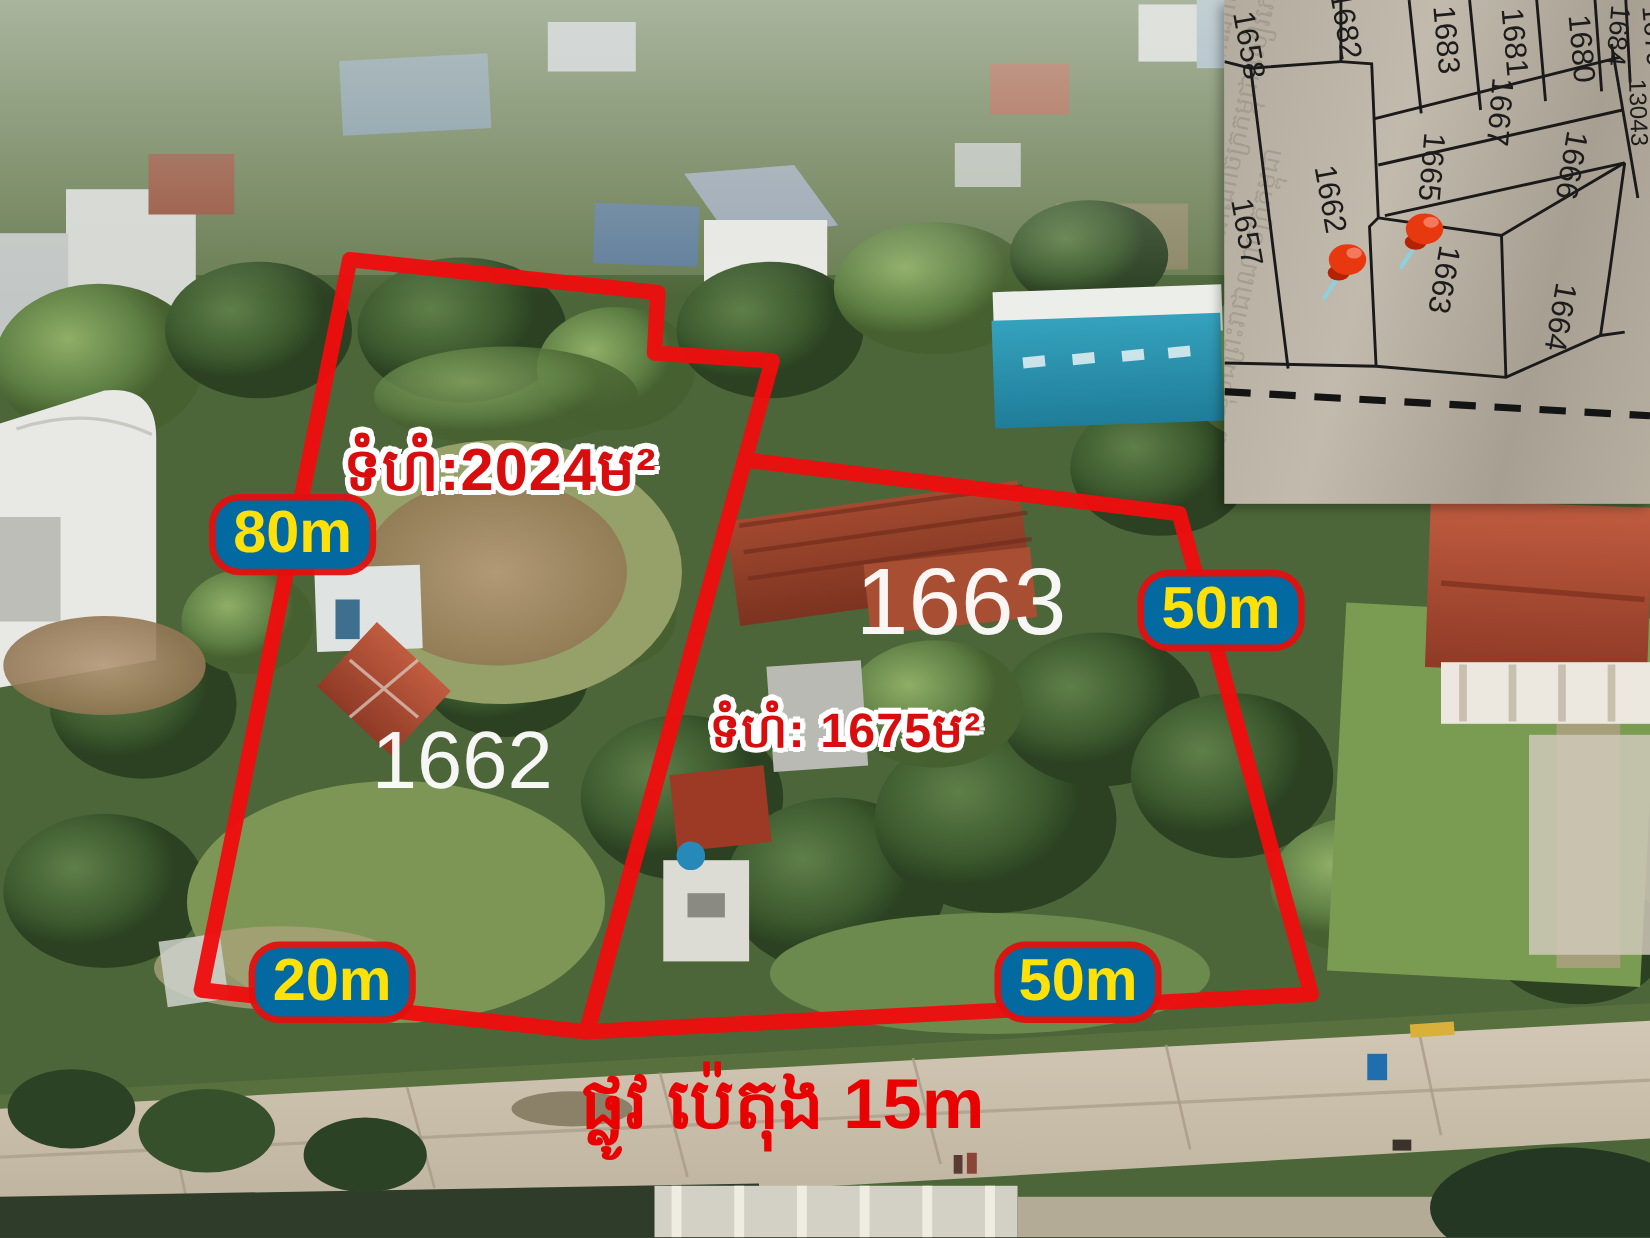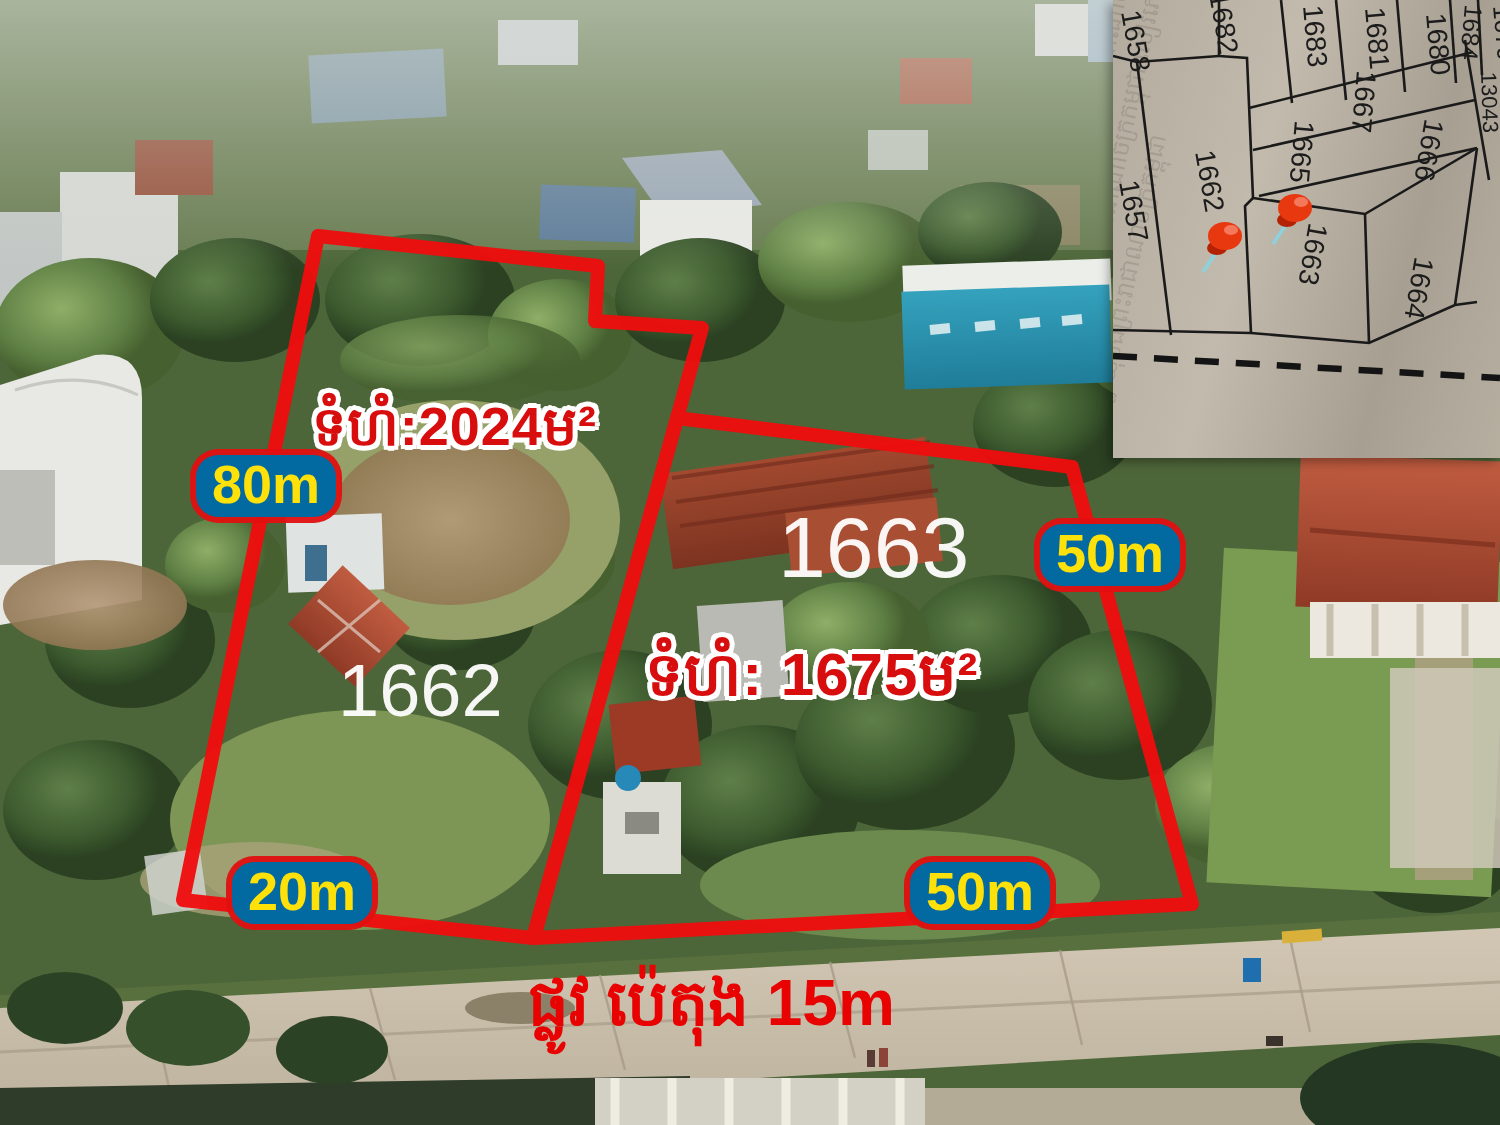--- a/index.html
+++ b/index.html
@@ -6,21 +6,21 @@
   .scene{position:relative;width:1500px;height:1125px;overflow:hidden;
          font-family:"Liberation Sans", sans-serif; background:#4d6639;}
   .scene svg{position:absolute;left:0;top:0;}
   .label{position:absolute;white-space:nowrap;}
   .dim{background:#0369a1;color:#ffe10a;font-weight:bold;font-size:54px;
        padding:1px 16px 4px 16px;border-radius:22px;line-height:1.05;
        box-shadow:0 0 0 6px rgba(224,16,16,.95);}
   .area{color:#d80e0e;font-weight:bold;font-size:54px;letter-spacing:1px;
         text-shadow:-4px -4px 0 #fff,4px -4px 0 #fff,-4px 4px 0 #fff,4px 4px 0 #fff,
                     0 -5px 0 #fff,0 5px 0 #fff,-5px 0 0 #fff,5px 0 0 #fff;}
-  .area.big{font-size:60px;}
+  .area.big{font-size:44px;}
   .plotnum{color:rgba(255,255,255,.95);font-size:74px;font-weight:400;}
   .plotnum.right{font-size:86px;}
   .roadlbl{color:#e80202;font-size:64px;font-weight:600;}
   .watermark{color:rgba(255,255,255,.78);font-size:26px;letter-spacing:1px;
              font-family:"Liberation Serif", serif;font-weight:bold;}
   .inset{position:absolute;left:1113px;top:0;width:387px;height:458px;
          background:linear-gradient(105deg,#b3ab9d,#c2baad 38%,#a89f93 72%,#b6afa0);
          box-shadow:-4px 4px 10px rgba(0,0,0,.35);overflow:hidden;}
   .inset .texture{position:absolute;left:-60px;top:-40px;width:560px;height:640px;
          transform:rotate(-78deg);color:rgba(60,54,48,.16);font-size:24px;

